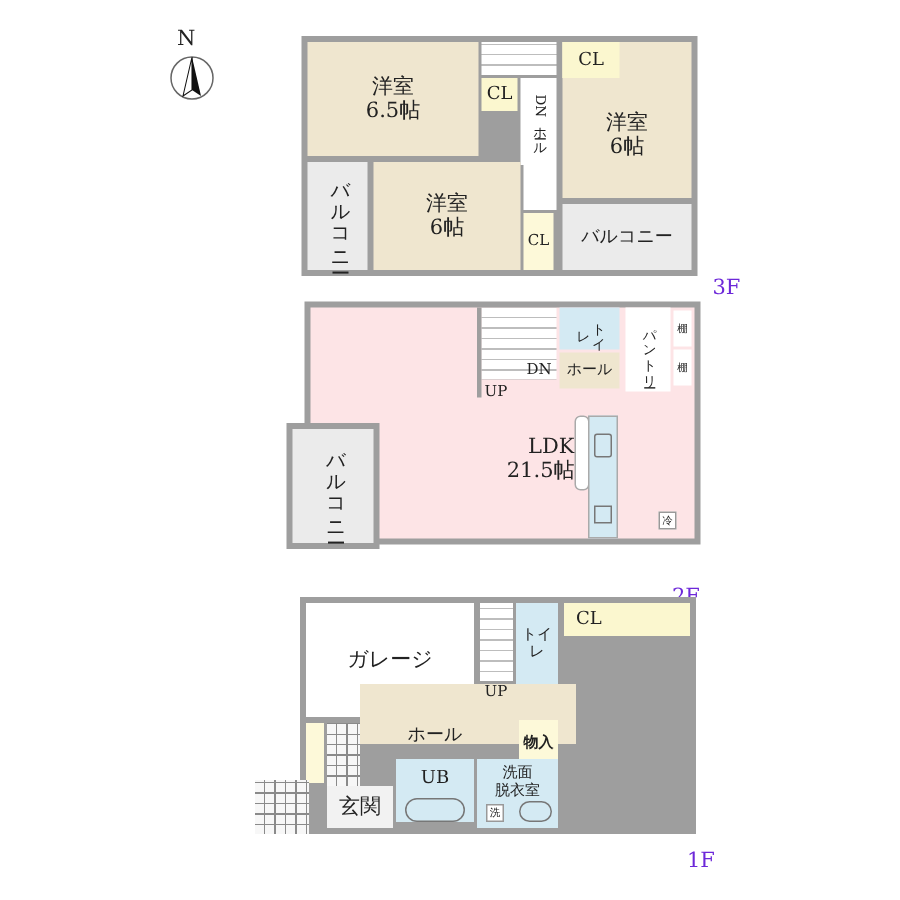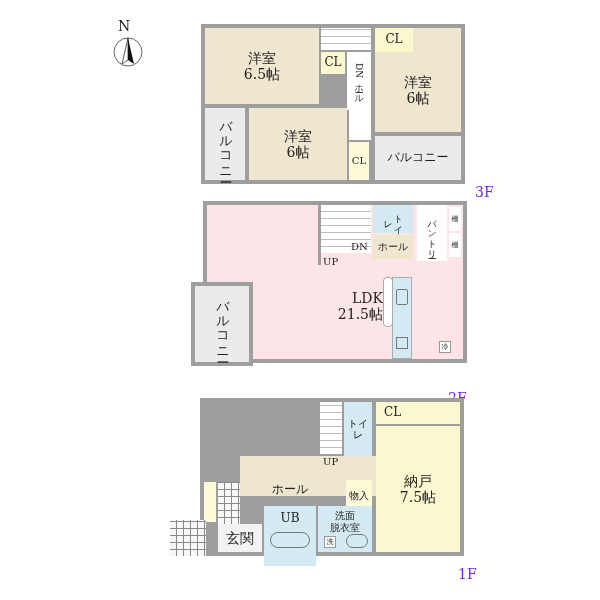--- a/index.html
+++ b/index.html
@@ -135,54 +135,53 @@
 
 <div class="abs wall" style="left:191px;top:282px;width:62px;height:84px;"></div>
 <div class="room gray" style="left:195px;top:286px;width:54px;height:76px;">
   <span class="vert">バルコニー</span>
 </div>
 <div class="floor-label" style="left:448px;top:370px;margin-top:20px;">2F</div>
 
 <div class="abs" style="left:200px;top:398px;width:264px;height:158px;">
   <div class="abs wall" style="left:0;top:0;width:264px;height:158px;"></div>
 
+  <div class="room white" style="left:4px;top:4px;width:112px;height:76px;">
+    <span class="lbl">ガレージ</span>
+  </div>
 
   <div class="abs stairs" style="left:120px;top:4px;width:22px;height:52px;"></div>
 
   <div class="abs beige" style="left:40px;top:58px;width:144px;height:40px;"></div>
   <div class="abs lbl-xs" style="left:123px;top:58px;">UP</div>
   <div class="room" style="left:60px;top:82px;width:60px;height:20px;">
     <span class="lbl-sm">ホール</span>
   </div>
 
   <div class="room blue" style="left:144px;top:4px;width:28px;height:54px;">
     <span class="lbl-xs">トイレ</span>
   </div>
 
-  <div class="room yellow" style="left:176px;top:28px;width:84px;height:126px;">
-    <span class="lbl">納戸</span>
-    <span class="lbl">7.5帖</span>
-  </div>
 
   <div class="room yellow" style="left:176px;top:4px;width:84px;height:22px;align-items:flex-start;padding-left:8px;">
     <span class="lbl-sm">CL</span>
   </div>
 
-  <div class="room ltyellow" style="left:146px;top:82px;width:26px;height:32px;">
+  <div class="room ltyellow" style="left:146px;top:82px;width:26px;height:32px;font-weight:bold;">
     <span class="lbl-xs">物入</span>
   </div>
 
   <div class="abs ltyellow" style="left:4px;top:84px;width:12px;height:40px;"></div>
 
   <div class="abs tile" style="left:18px;top:84px;width:22px;height:70px;"></div>
   <div class="room" style="left:18px;top:126px;width:44px;height:28px;background:#f2f2f2;">
     <span class="lbl">玄関</span>
   </div>
 
-  <div class="room blue" style="left:64px;top:108px;width:52px;height:60px;justify-content:flex-start;padding-top:6px;">
+  <div class="room blue" style="left:64px;top:108px;width:52px;height:42px;justify-content:flex-start;padding-top:6px;">
     <span class="lbl-sm">UB</span>
   </div>
   <div class="abs" style="left:70px;top:134px;width:40px;height:16px;border:1px solid #777;border-radius:8px;"></div>
 
   <div class="room blue" style="left:118px;top:108px;width:54px;height:46px;justify-content:flex-start;padding-top:4px;">
     <span class="lbl-xs">洗面</span>
     <span class="lbl-xs">脱衣室</span>
   </div>
   <div class="room white" style="left:124px;top:138px;width:12px;height:12px;border:1px solid #999;">
     <span class="lbl-xs" style="font-size:7px;">洗</span>

